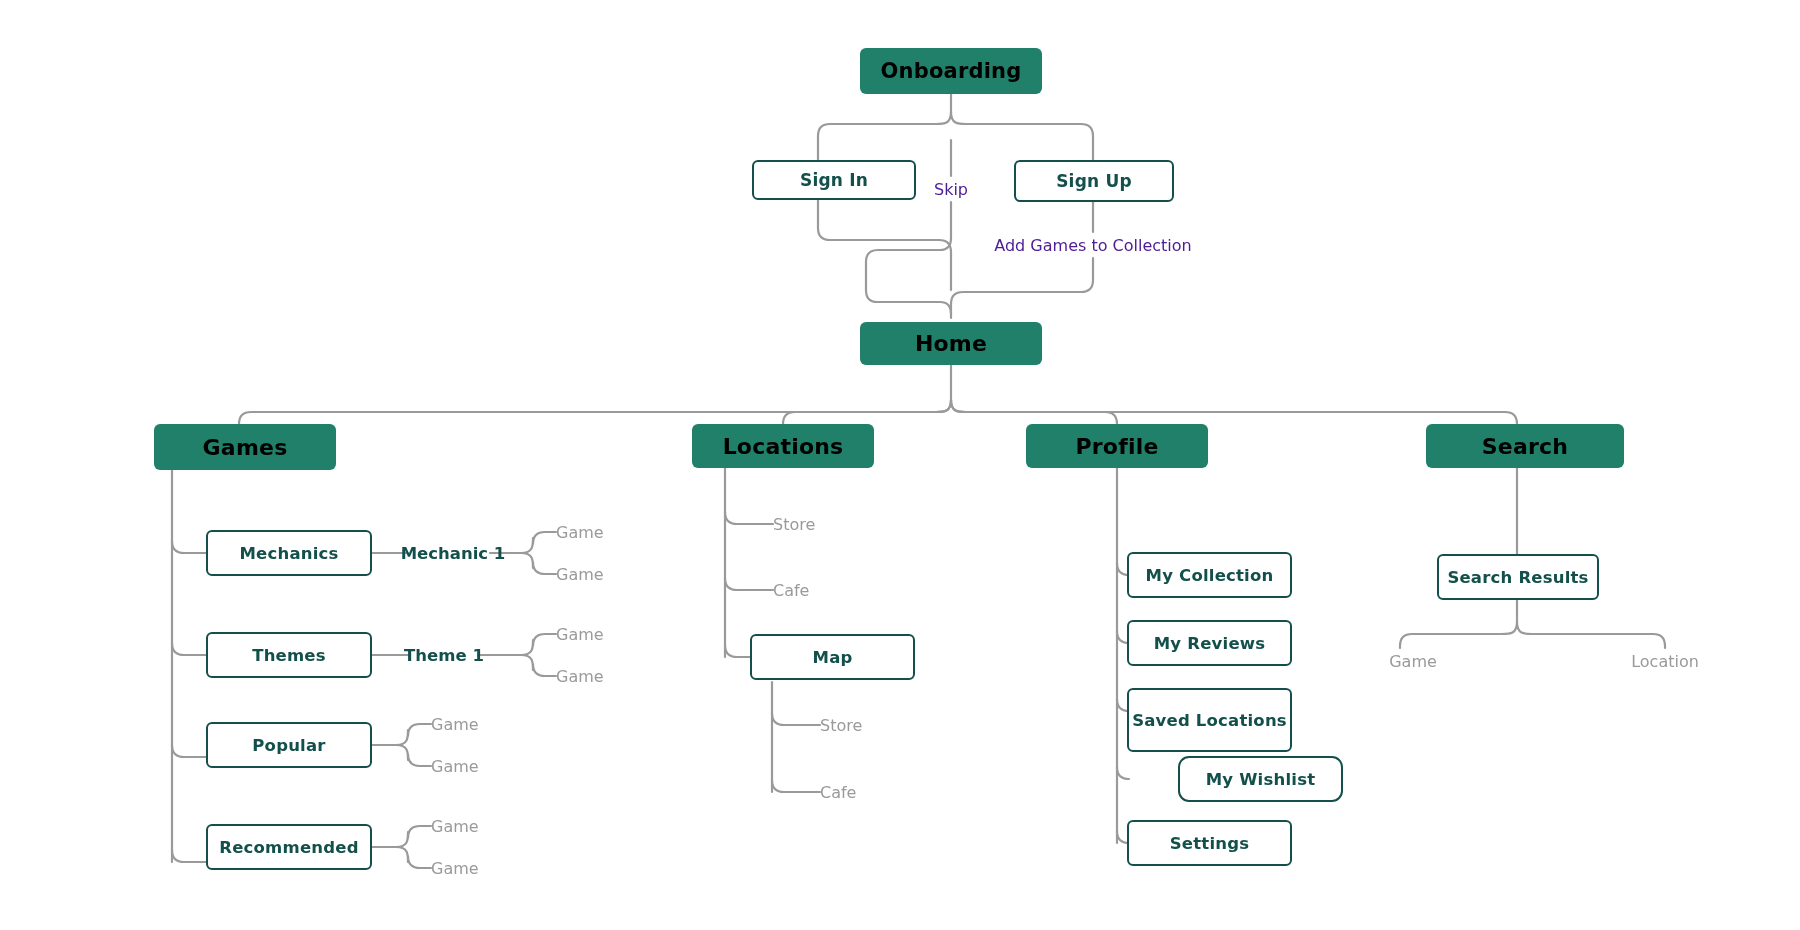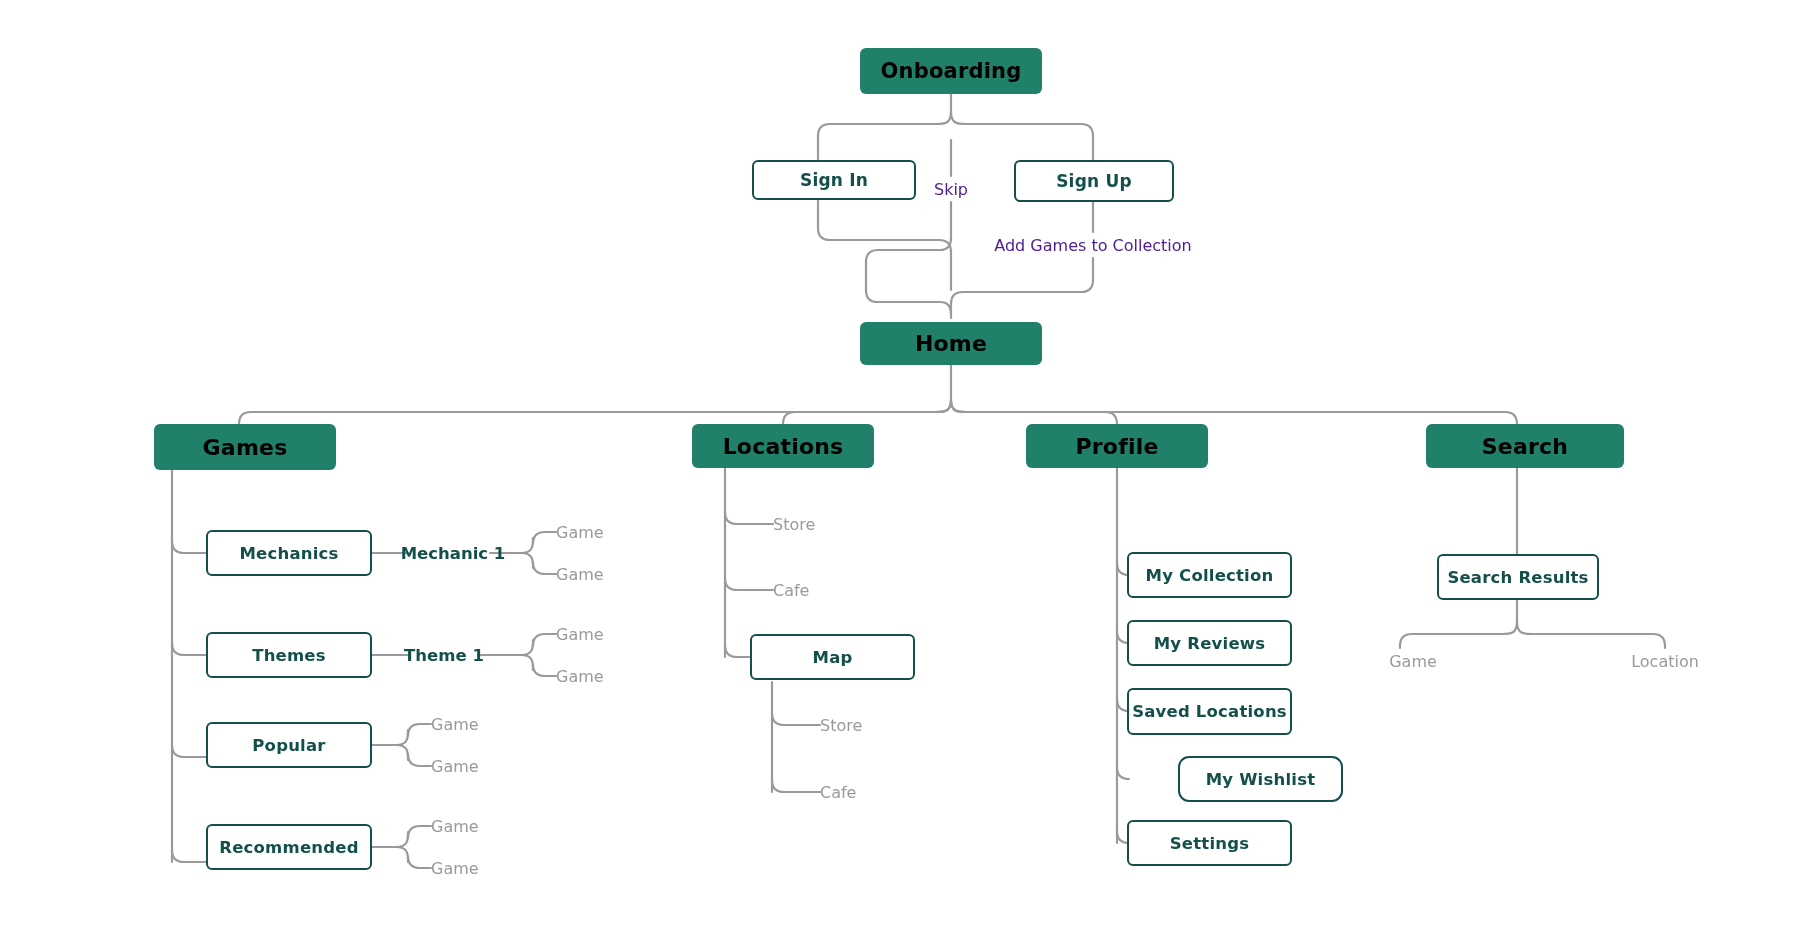--- a/index.html
+++ b/index.html
@@ -248,21 +248,21 @@
   <div class="leaf" style="left:820px;top:779px;width:90px;height:26px;">
     <span>Cafe</span>
   </div>
 
   <div class="node outline" style="left:1127px;top:552px;width:165px;height:46px;">
     <span>My Collection</span>
   </div>
   <div class="node outline" style="left:1127px;top:620px;width:165px;height:46px;">
     <span>My Reviews</span>
   </div>
-  <div class="node outline" style="left:1127px;top:688px;width:165px;height:47px;">
+  <div class="node outline" style="left:1127px;top:688px;width:165px;height:64px;">
     <span>Saved Locations</span>
   </div>
   <div class="node outline" style="left:1178px;top:756px;width:165px;height:46px;border-radius:11px;">
     <span>My Wishlist</span>
   </div>
   <div class="node outline" style="left:1127px;top:820px;width:165px;height:46px;">
     <span>Settings</span>
   </div>
 
   <div class="node outline" style="left:1437px;top:554px;width:162px;height:46px;">

